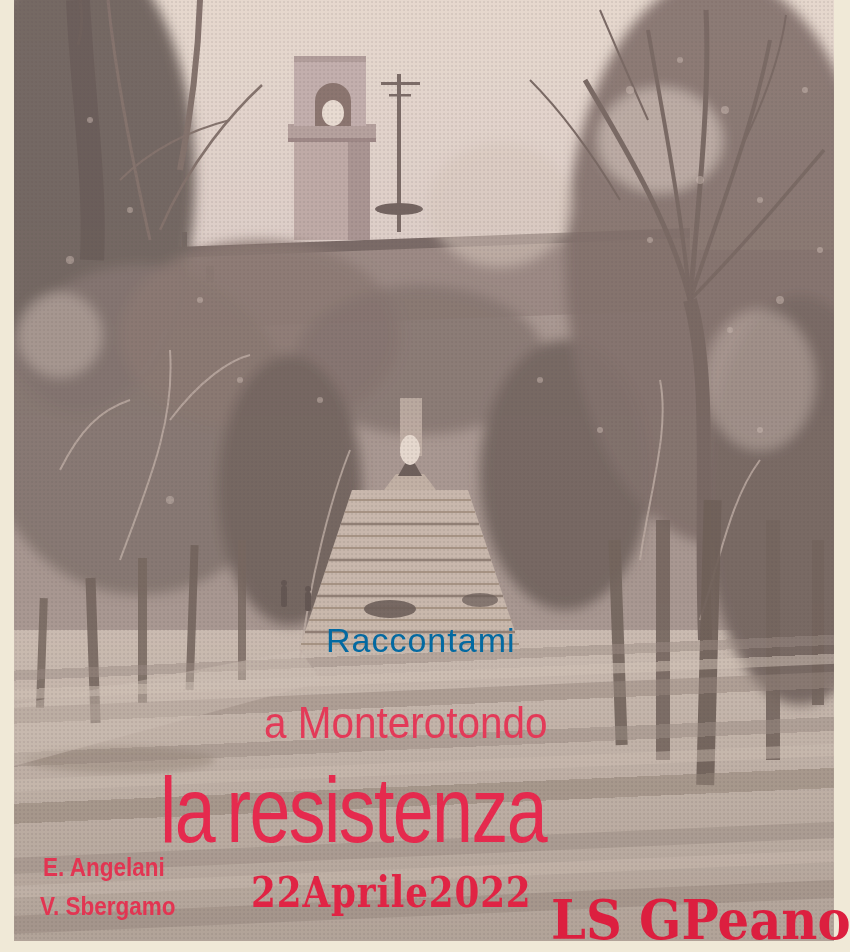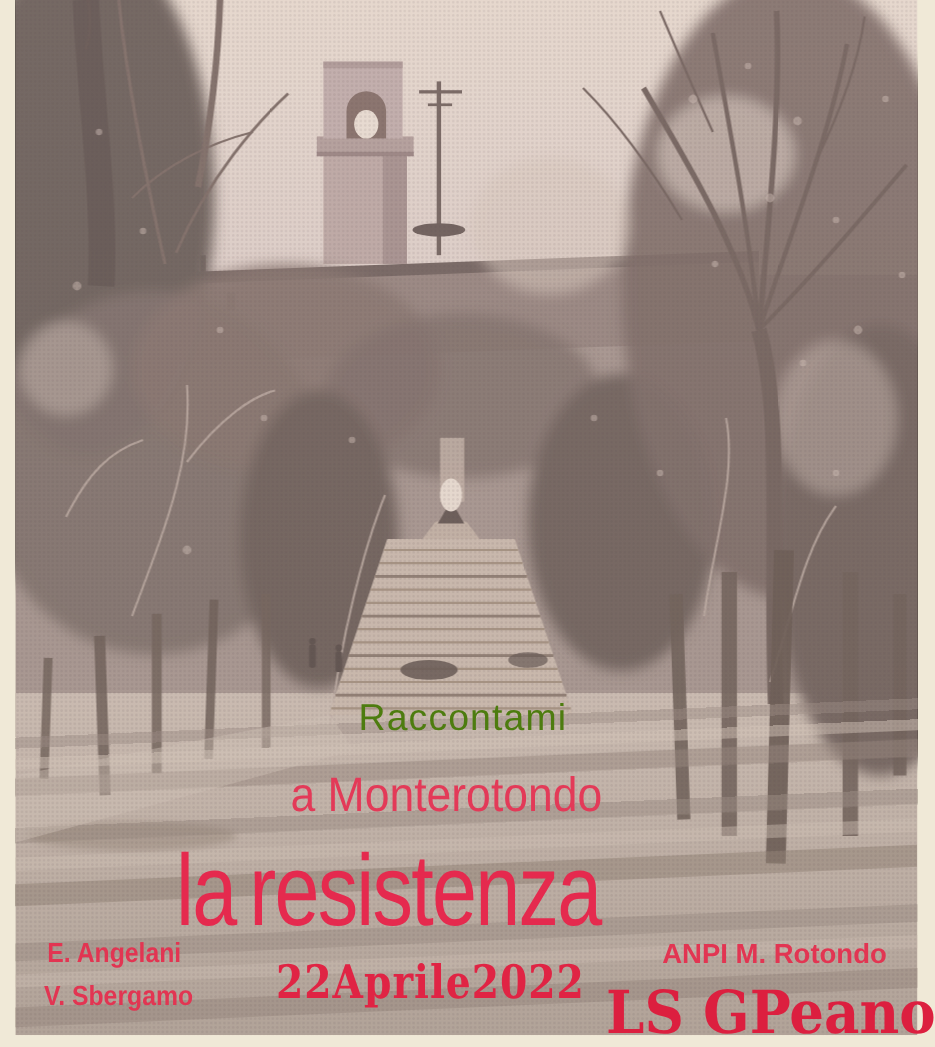--- a/index.html
+++ b/index.html
@@ -13,21 +13,21 @@
     position:absolute;left:14px;top:0;width:820px;height:941px;
     background-image:radial-gradient(rgba(70,55,60,0.16) 1px, transparent 1.3px);
     background-size:4px 4px;opacity:.6;pointer-events:none;
   }
   .tint{
     position:absolute;left:14px;top:0;width:820px;height:941px;
     background:linear-gradient(180deg,rgba(222,186,190,.10),rgba(190,170,165,.08));
     pointer-events:none;
   }
   .txt{position:absolute;white-space:nowrap;transform-origin:left top;line-height:1;}
-  .t-kicker{left:326px;top:636px;font-size:34px;color:#4d7c0f;letter-spacing:1px;}
+  .t-kicker{left:326px;top:623px;font-size:34px;color:#0369a1;letter-spacing:1px;}
   .t-location{left:264px;top:701px;font-size:44px;color:#e33a58;transform:scaleX(.92);}
   .t-title{left:160px;top:764px;font-size:92px;color:#e52a4e;letter-spacing:-2px;word-spacing:-8px;transform:scaleX(.80);}
   .t-credit1{left:43px;top:855px;font-size:25px;font-weight:bold;color:#e23552;transform:scaleX(.90);}
   .t-credit2{left:40px;top:894px;font-size:25px;font-weight:bold;color:#e23552;transform:scaleX(.90);}
   .t-date{left:251px;top:872px;font-family:"DejaVu Serif",serif;font-weight:bold;font-size:42px;color:#e02444;transform:scaleX(.85);letter-spacing:1px;}
   .t-anpi{left:602px;top:855px;font-size:25px;font-weight:bold;color:#e23552;}
   .t-peano{left:551px;top:893px;font-family:"DejaVu Serif",serif;font-weight:bold;font-size:54px;color:#dc1f3f;transform:scaleX(.92);}
 </style>
 </head>
 <body>
@@ -219,16 +219,15 @@
 
   <div class="halftone"></div>
   <div class="tint"></div>
 
   <div class="txt t-kicker">Raccontami</div>
   <div class="txt t-location">a Monterotondo</div>
   <div class="txt t-title">la resistenza</div>
   <div class="txt t-credit1">E. Angelani</div>
   <div class="txt t-credit2">V. Sbergamo</div>
   <div class="txt t-date">22Aprile2022</div>
-  <div class="txt t-anpi">ANPI M. Rotondo</div>
   <div class="txt t-peano">LS GPeano</div>
 
 </div>
 
 </body></html>

